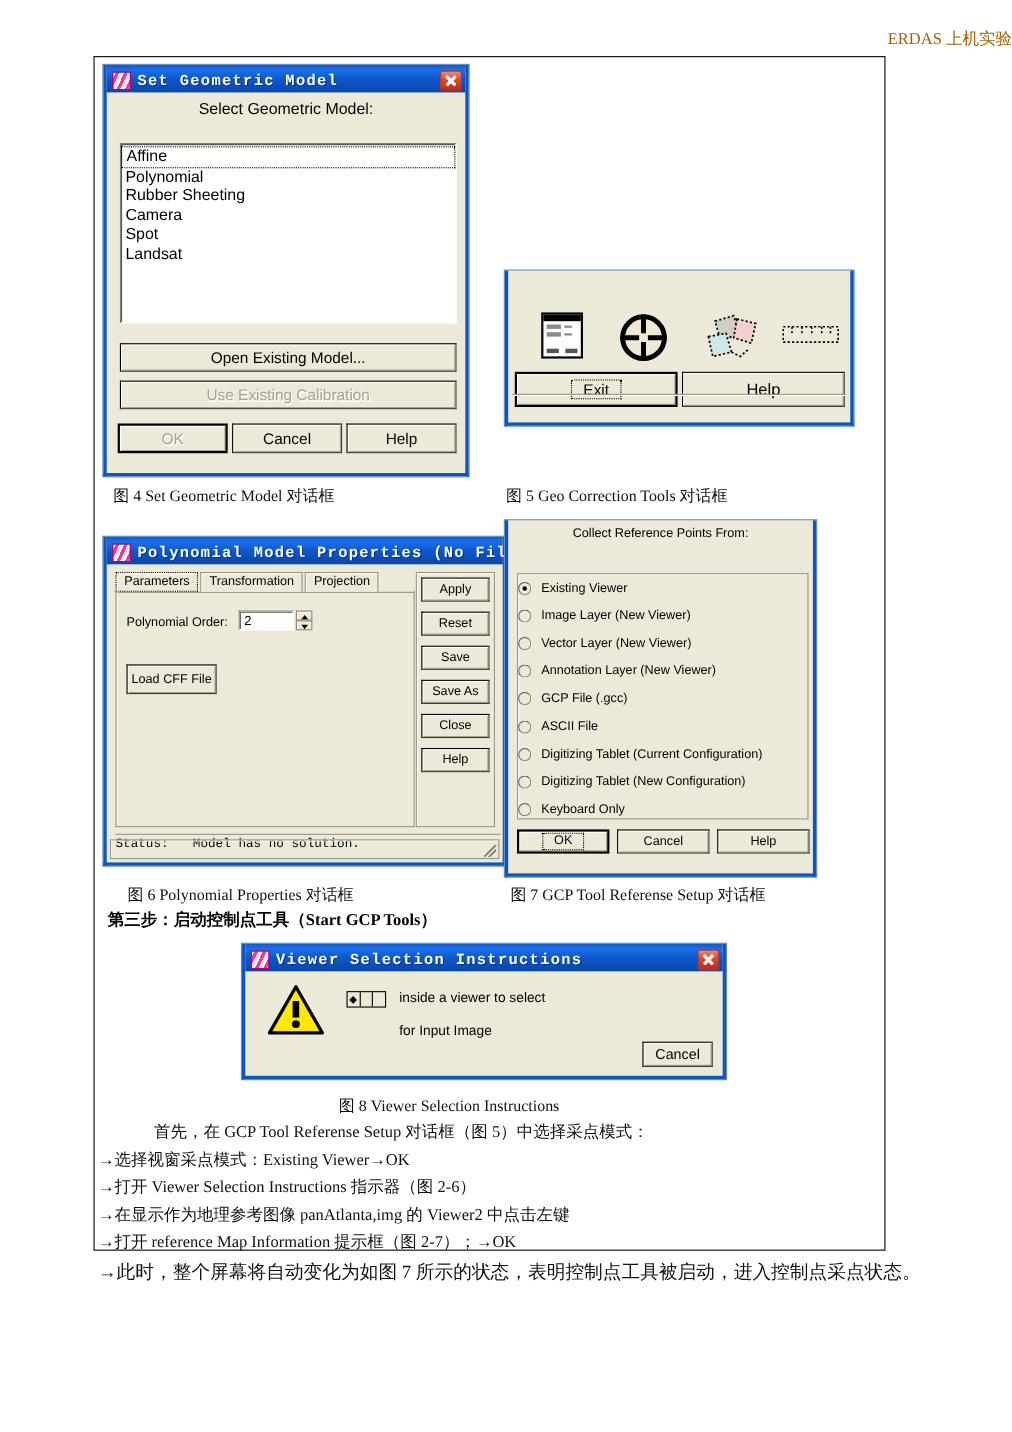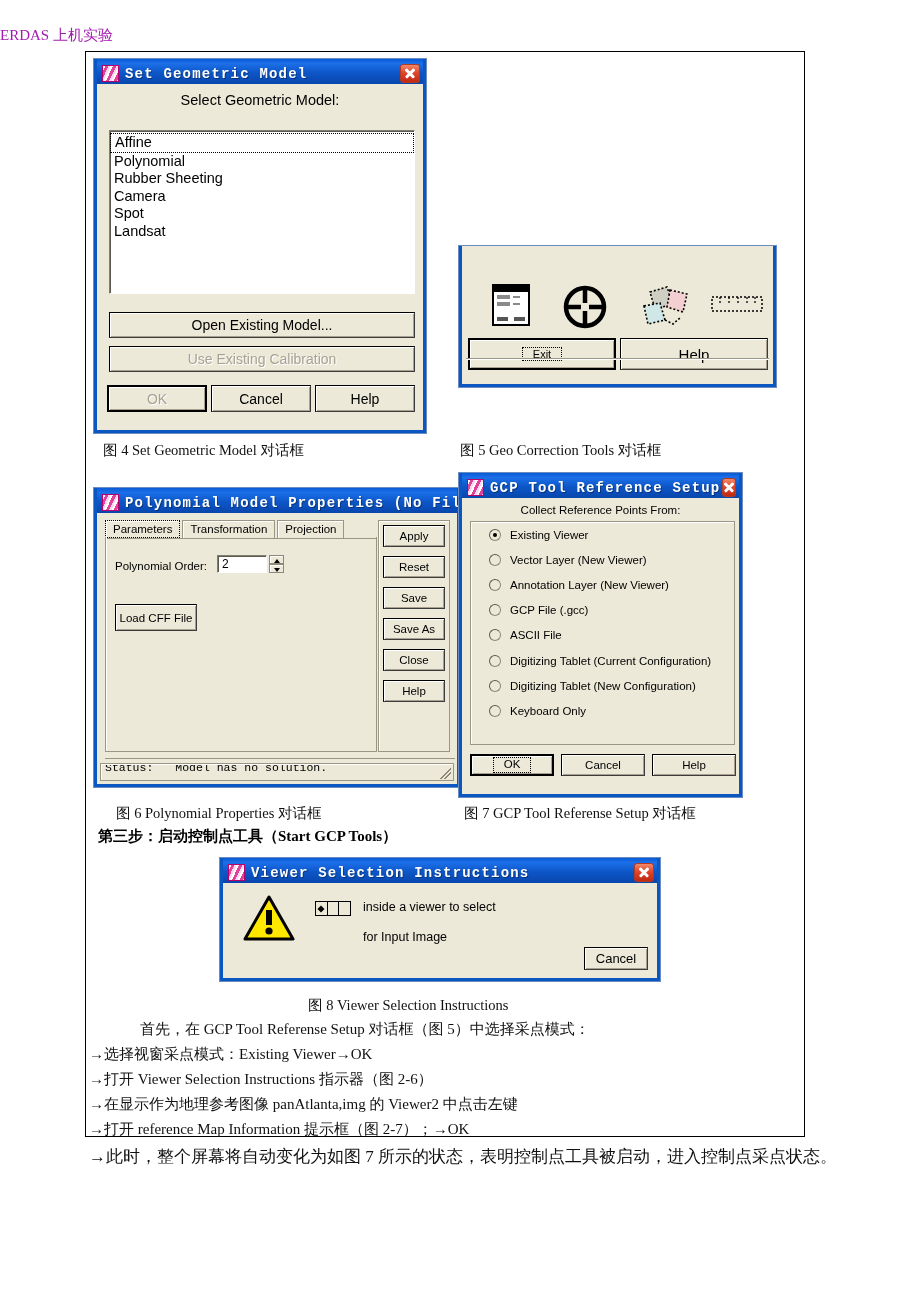--- a/index.html
+++ b/index.html
@@ -13,24 +13,24 @@
     position: relative;
     font-family: "Liberation Serif", serif;
     color: #000;
     overflow: hidden;
   }
 
   
   .page-header {
     position: absolute;
     top: 26px; left: 0; width: 920px;
-    text-align: left;
+    text-align: right;
     font-family: "Liberation Serif", serif;
     font-size: 15px;
-    color: #a21caf;
+    color: #a16207;
   }
 
   
   .doc-frame {
     position: absolute;
     left: 85px; top: 51px;
     width: 718px; height: 1084px;
     border: 1px solid #000;
     background: #fff;
   }
@@ -228,21 +228,21 @@
   }
   #icon-model-properties .btm span { width: 11px; height: 4px; background: #555; }
   
   #icon-gcp-crosshair { left: 94px; width: 46px; height: 46px; }
   
   #icon-resample { left: 172px; width: 52px; height: 46px; }
   
   #icon-grid-strip { left: 243px; top: 18px; width: 52px; height: 16px; }
 
   #geo-buttons { position: absolute; left: 6px; top: 92px; width: 302px; height: 32px; }
-  #btn-geo-exit { position:absolute; left: 0; top: 0; width: 148px; height: 32px; font-size: 11px; }
+  #btn-geo-exit { position:absolute; left: 0; top: 0; width: 148px; height: 32px; font-size: 14px; }
   #btn-geo-help { position:absolute; left: 152px; top: 0; width: 148px; height: 32px; font-size: 15px; }
   #geo-status {
     position: absolute; left: 4px; bottom: 3px; right: 4px; height: 22px;
     border-top: 1px solid #9a9684;
     box-shadow: inset 0 1px 0 #ffffff;
   }
 
   
   #dlg-polynomial {
     left: 8px; top: 436px;
@@ -338,21 +338,21 @@
   }
   #gcp-radio-group {
     position: absolute; left: 8px; top: 48px; width: 265px; height: 224px;
     border: 1px solid #9a9684;
     box-shadow: inset 1px 1px 0 #ffffff;
     box-sizing: border-box;
   }
   .radio-row {
     display: flex; align-items: center;
     height: 25.2px;
-    padding-left: 18px;
+    padding-left: 0;
     font-family: "Liberation Sans", sans-serif;
     font-size: 11.5px;
   }
   .radio {
     width: 12px; height: 12px; border-radius: 50%;
     background: #ece9d8;
     border: 1px solid #8d8976;
     border-top-color: #5c5a4e; border-left-color: #5c5a4e;
     box-sizing: border-box;
     margin-right: 9px;
@@ -557,32 +557,31 @@
       <div class="btn">Close</div>
       <div class="btn">Help</div>
     </div>
 
     <div id="poly-bottom-strip">
       <span class="grip"></span>
     </div>
   </div>
 
   <div class="dlg dlg-blue-frame" id="dlg-gcp-setup">
-    <div class="titlebar">
-      <span class="appicon"></span>
-      <span class="tb-title">GCP Tool Reference Setup</span>
-      <span class="tb-btn close"></span>
-    </div>
 
     <div id="gcp-heading">Collect Reference Points From:</div>
 
     <div id="gcp-radio-group">
       <div class="radio-row">
         <span class="radio on"></span>
         <span>Existing Viewer</span>
+      </div>
+      <div class="radio-row">
+        <span class="radio"></span>
+        <span>Image Layer (New Viewer)</span>
       </div>
       <div class="radio-row">
         <span class="radio"></span>
         <span>Vector Layer (New Viewer)</span>
       </div>
       <div class="radio-row">
         <span class="radio"></span>
         <span>Annotation Layer (New Viewer)</span>
       </div>
       <div class="radio-row">

